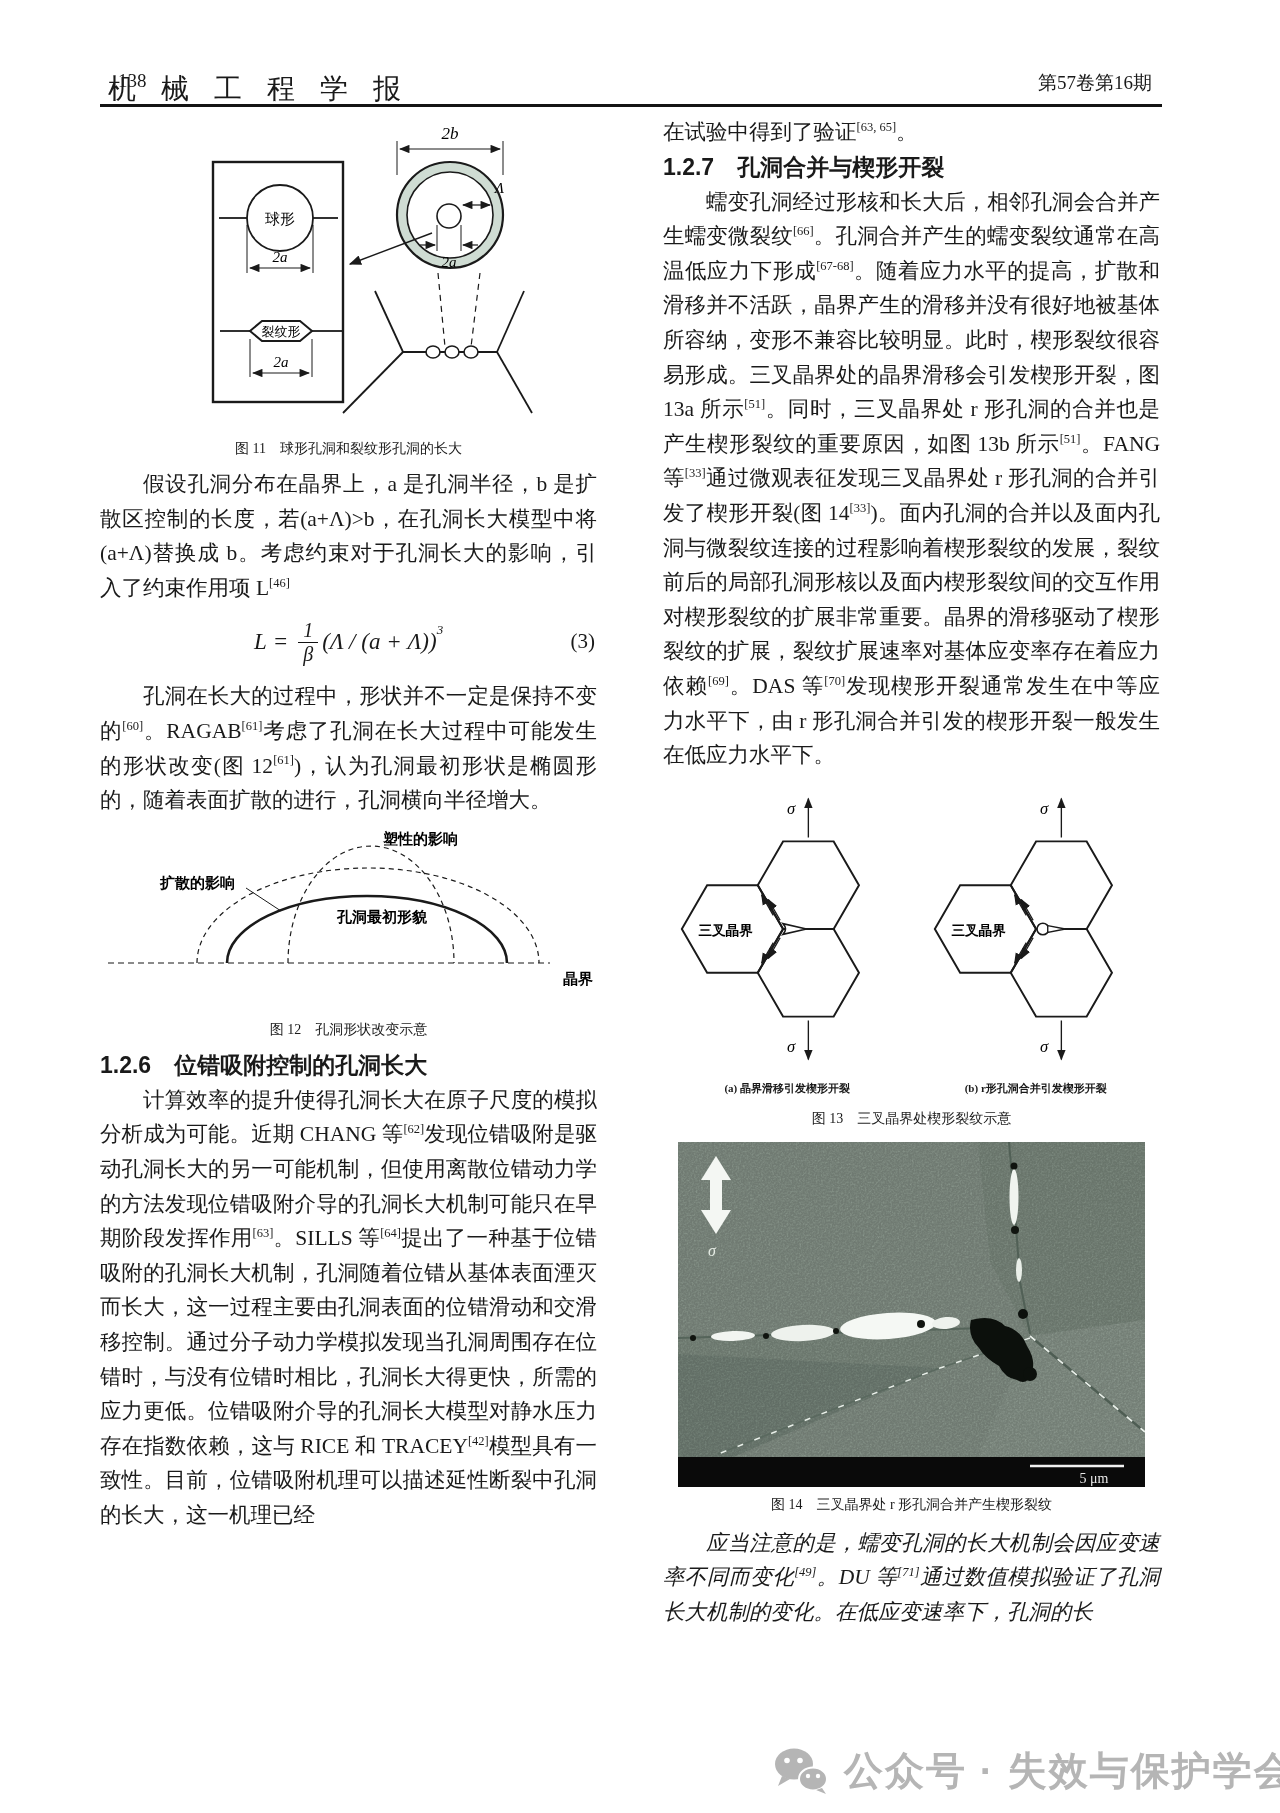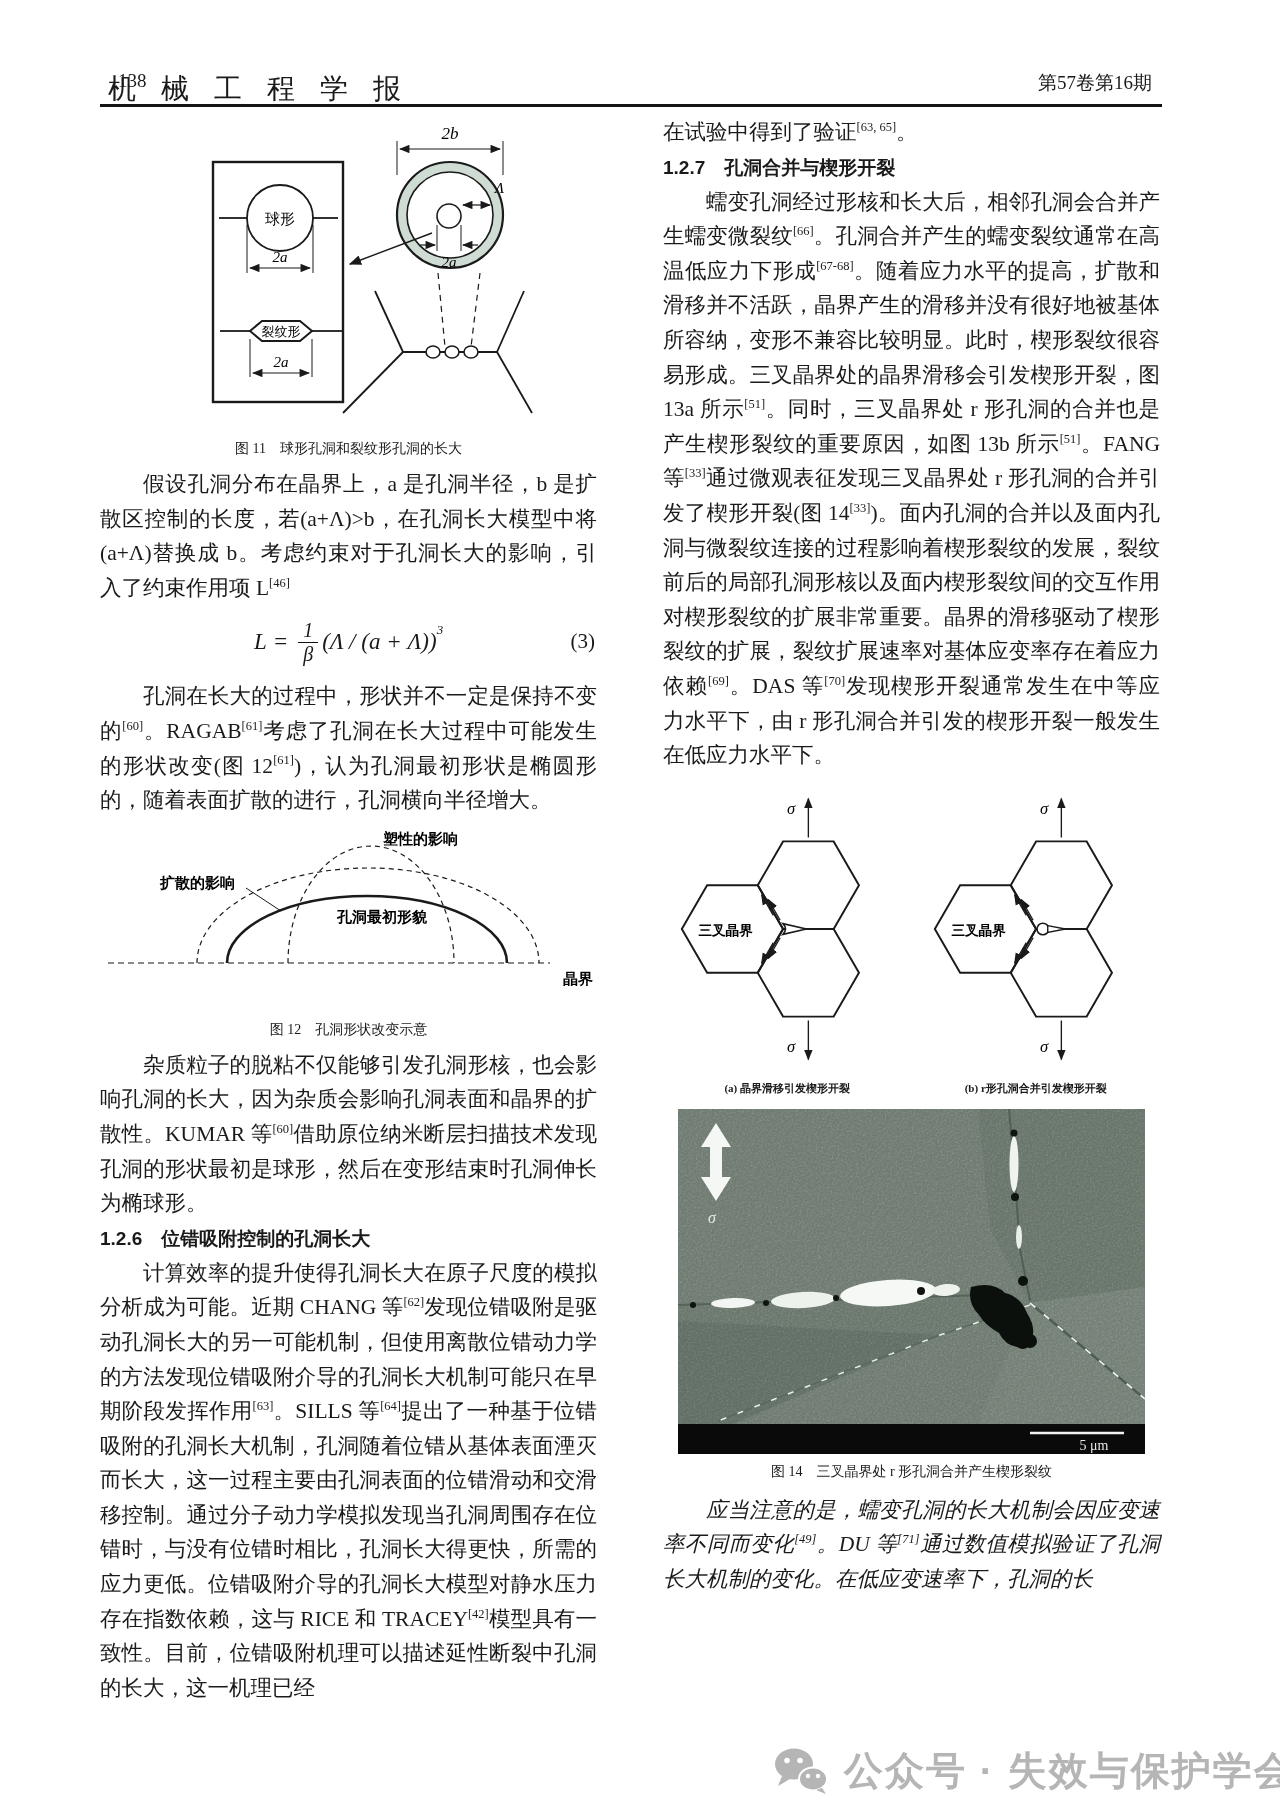--- a/index.html
+++ b/index.html
@@ -11,21 +11,21 @@
   #hdr .jtitle{position:absolute;left:8px;right:0;text-align:left;top:2px;letter-spacing:9px;font-size:28px;}
   #hdr .issue{position:absolute;right:8px;top:2px;}
   #rule{position:absolute;left:100px;top:104px;width:1062px;height:0;border-top:3.5px solid #141414;}
   
   .col{position:absolute;top:115px;width:497px;}
   #colL{left:100px;}
   #colR{left:663px;}
   .para{font-size:21.5px;line-height:34.6px;text-align:justify;margin:0;}
   .para.ind{text-indent:2em;}
   sup{font-size:12.5px;line-height:0;margin-top:32px;}
-  .h3{font-size:19px;font-family:"Liberation Sans",sans-serif;font-weight:bold;line-height:35px;margin:0;}
+  .h3{font-size:23px;font-family:"Liberation Sans",sans-serif;font-weight:bold;line-height:35px;margin:0;}
   .figcap{font-size:14px;text-align:center;line-height:30px;margin:3px 0;}
   .subcaps{display:flex;font-family:Liberation Serif, serif;font-weight:bold;font-size:11px;line-height:26px;}
   .subcaps div{width:50%;text-align:center;}
   svg text{font-family:"Liberation Serif",serif;}
   svg .heilbl{font-family:"Liberation Sans",sans-serif;font-weight:bold;}
   svg .it{font-style:italic;}
   .eqrow{position:relative;height:74px;display:flex;align-items:center;justify-content:center;
          font-style:italic;font-size:23px;}
   .frac{display:inline-flex;flex-direction:column;text-align:center;line-height:1.15;font-size:20px;margin:0 4px;}
   .frac .num{border-bottom:1.6px solid #111;padding:0 5px;}
@@ -140,21 +140,20 @@
         <path d="M 97 145 A 171 95 0 0 1 439 145" fill="none" stroke="#1a1a1a" stroke-width="1.2" stroke-dasharray="5,4"></path>
         <line x1="146" y1="70" x2="181" y2="93" stroke="#1a1a1a" stroke-width="1"></line>
         <text x="283" y="26" font-size="15" class="heilbl">塑性的影响</text>
         <text x="60" y="70" font-size="15" class="heilbl">扩散的影响</text>
         <text x="282" y="104" font-size="15" text-anchor="middle" class="heilbl">孔洞最初形貌</text>
         <text x="493" y="166" font-size="15" text-anchor="end" class="heilbl">晶界</text>
       </svg>
       <div class="figcap">图 12　孔洞形状改变示意</div>
     </div>
 
-    <p class="para ind"><span>杂质粒子的脱粘不仅能够引发孔洞形核，也会影响孔洞的长大，因为杂质会影响孔洞表面和晶界的扩散性。KUMAR 等</span><sup>[60]</sup><span>借助原位纳米断层扫描技术发现孔洞的形状最初是球形，然后在变形结束时孔洞伸长为椭球形。</span></p>
     <p class="h3">1.2.6　位错吸附控制的孔洞长大</p>
     <p class="para ind"><span>计算效率的提升使得孔洞长大在原子尺度的模拟分析成为可能。近期 CHANG 等</span><sup>[62]</sup><span>发现位错吸附是驱动孔洞长大的另一可能机制，但使用离散位错动力学的方法发现位错吸附介导的孔洞长大机制可能只在早期阶段发挥作用</span><sup>[63]</sup><span>。SILLS 等</span><sup>[64]</sup><span>提出了一种基于位错吸附的孔洞长大机制，孔洞随着位错从基体表面湮灭而长大，这一过程主要由孔洞表面的位错滑动和交滑移控制。通过分子动力学模拟发现当孔洞周围存在位错时，与没有位错时相比，孔洞长大得更快，所需的应力更低。位错吸附介导的孔洞长大模型对静水压力存在指数依赖，这与 RICE 和 TRACEY</span><sup>[42]</sup><span>模型具有一致性。目前，位错吸附机理可以描述延性断裂中孔洞的长大，这一机理已经</span></p>
   </div>
 
   <div id="colR" class="col">
 
     <p class="para"><span>在试验中得到了验证</span><sup>[63, 65]</sup><span>。</span></p>
     <p class="h3">1.2.7　孔洞合并与楔形开裂</p>
     <p class="para ind"><span>蠕变孔洞经过形核和长大后，相邻孔洞会合并产生蠕变微裂纹</span><sup>[66]</sup><span>。孔洞合并产生的蠕变裂纹通常在高温低应力下形成</span><sup>[67-68]</sup><span>。随着应力水平的提高，扩散和滑移并不活跃，晶界产生的滑移并没有很好地被基体所容纳，变形不兼容比较明显。此时，楔形裂纹很容易形成。三叉晶界处的晶界滑移会引发楔形开裂，图 13a 所示</span><sup>[51]</sup><span>。同时，三叉晶界处 r 形孔洞的合并也是产生楔形裂纹的重要原因，如图 13b 所示</span><sup>[51]</sup><span>。FANG 等</span><sup>[33]</sup><span>通过微观表征发现三叉晶界处 r 形孔洞的合并引发了楔形开裂(图 14</span><sup>[33]</sup><span>)。面内孔洞的合并以及面内孔洞与微裂纹连接的过程影响着楔形裂纹的发展，裂纹前后的局部孔洞形核以及面内楔形裂纹间的交互作用对楔形裂纹的扩展非常重要。晶界的滑移驱动了楔形裂纹的扩展，裂纹扩展速率对基体应变率存在着应力依赖</span><sup>[69]</sup><span>。DAS 等</span><sup>[70]</sup><span>发现楔形开裂通常发生在中等应力水平下，由 r 形孔洞合并引发的楔形开裂一般发生在低应力水平下。</span></p>
 
@@ -209,20 +208,21 @@
           <path d="M 126 146.5 L 144 150 L 126 153.5 Z" fill="#ffffff" stroke="#1a1a1a" stroke-width="1.4"></path>
           <text x="118" y="32" font-size="17" class="it">σ</text>
           <text x="118" y="276" font-size="17" class="it">σ</text>
           <text x="55" y="156" font-size="14" text-anchor="middle" class="heilbl">三叉晶界</text>
         </svg>
       </div>
       <div class="subcaps">
         <div>(a) 晶界滑移引发楔形开裂</div>
         <div>(b) r形孔洞合并引发楔形开裂</div>
       </div>
+      <div class="figcap">图 13　三叉晶界处楔形裂纹示意</div>
     </div>
 
     <div class="figwrap" style="margin-top:8px;">
       <svg width="467" height="345" viewBox="0 0 467 345" style="display:block;margin:0 auto;">
         <defs>
           <filter id="grainF" x="0" y="0" width="100%" height="100%">
             <feTurbulence type="fractalNoise" baseFrequency="0.55" numOctaves="2" stitchTiles="stitch"></feTurbulence>
             <feColorMatrix type="matrix" values="0 0 0 0 0  0 0 0 0 0  0 0 0 0 0  0.6 0.6 0.6 0 0"></feColorMatrix>
           </filter>
         </defs>

